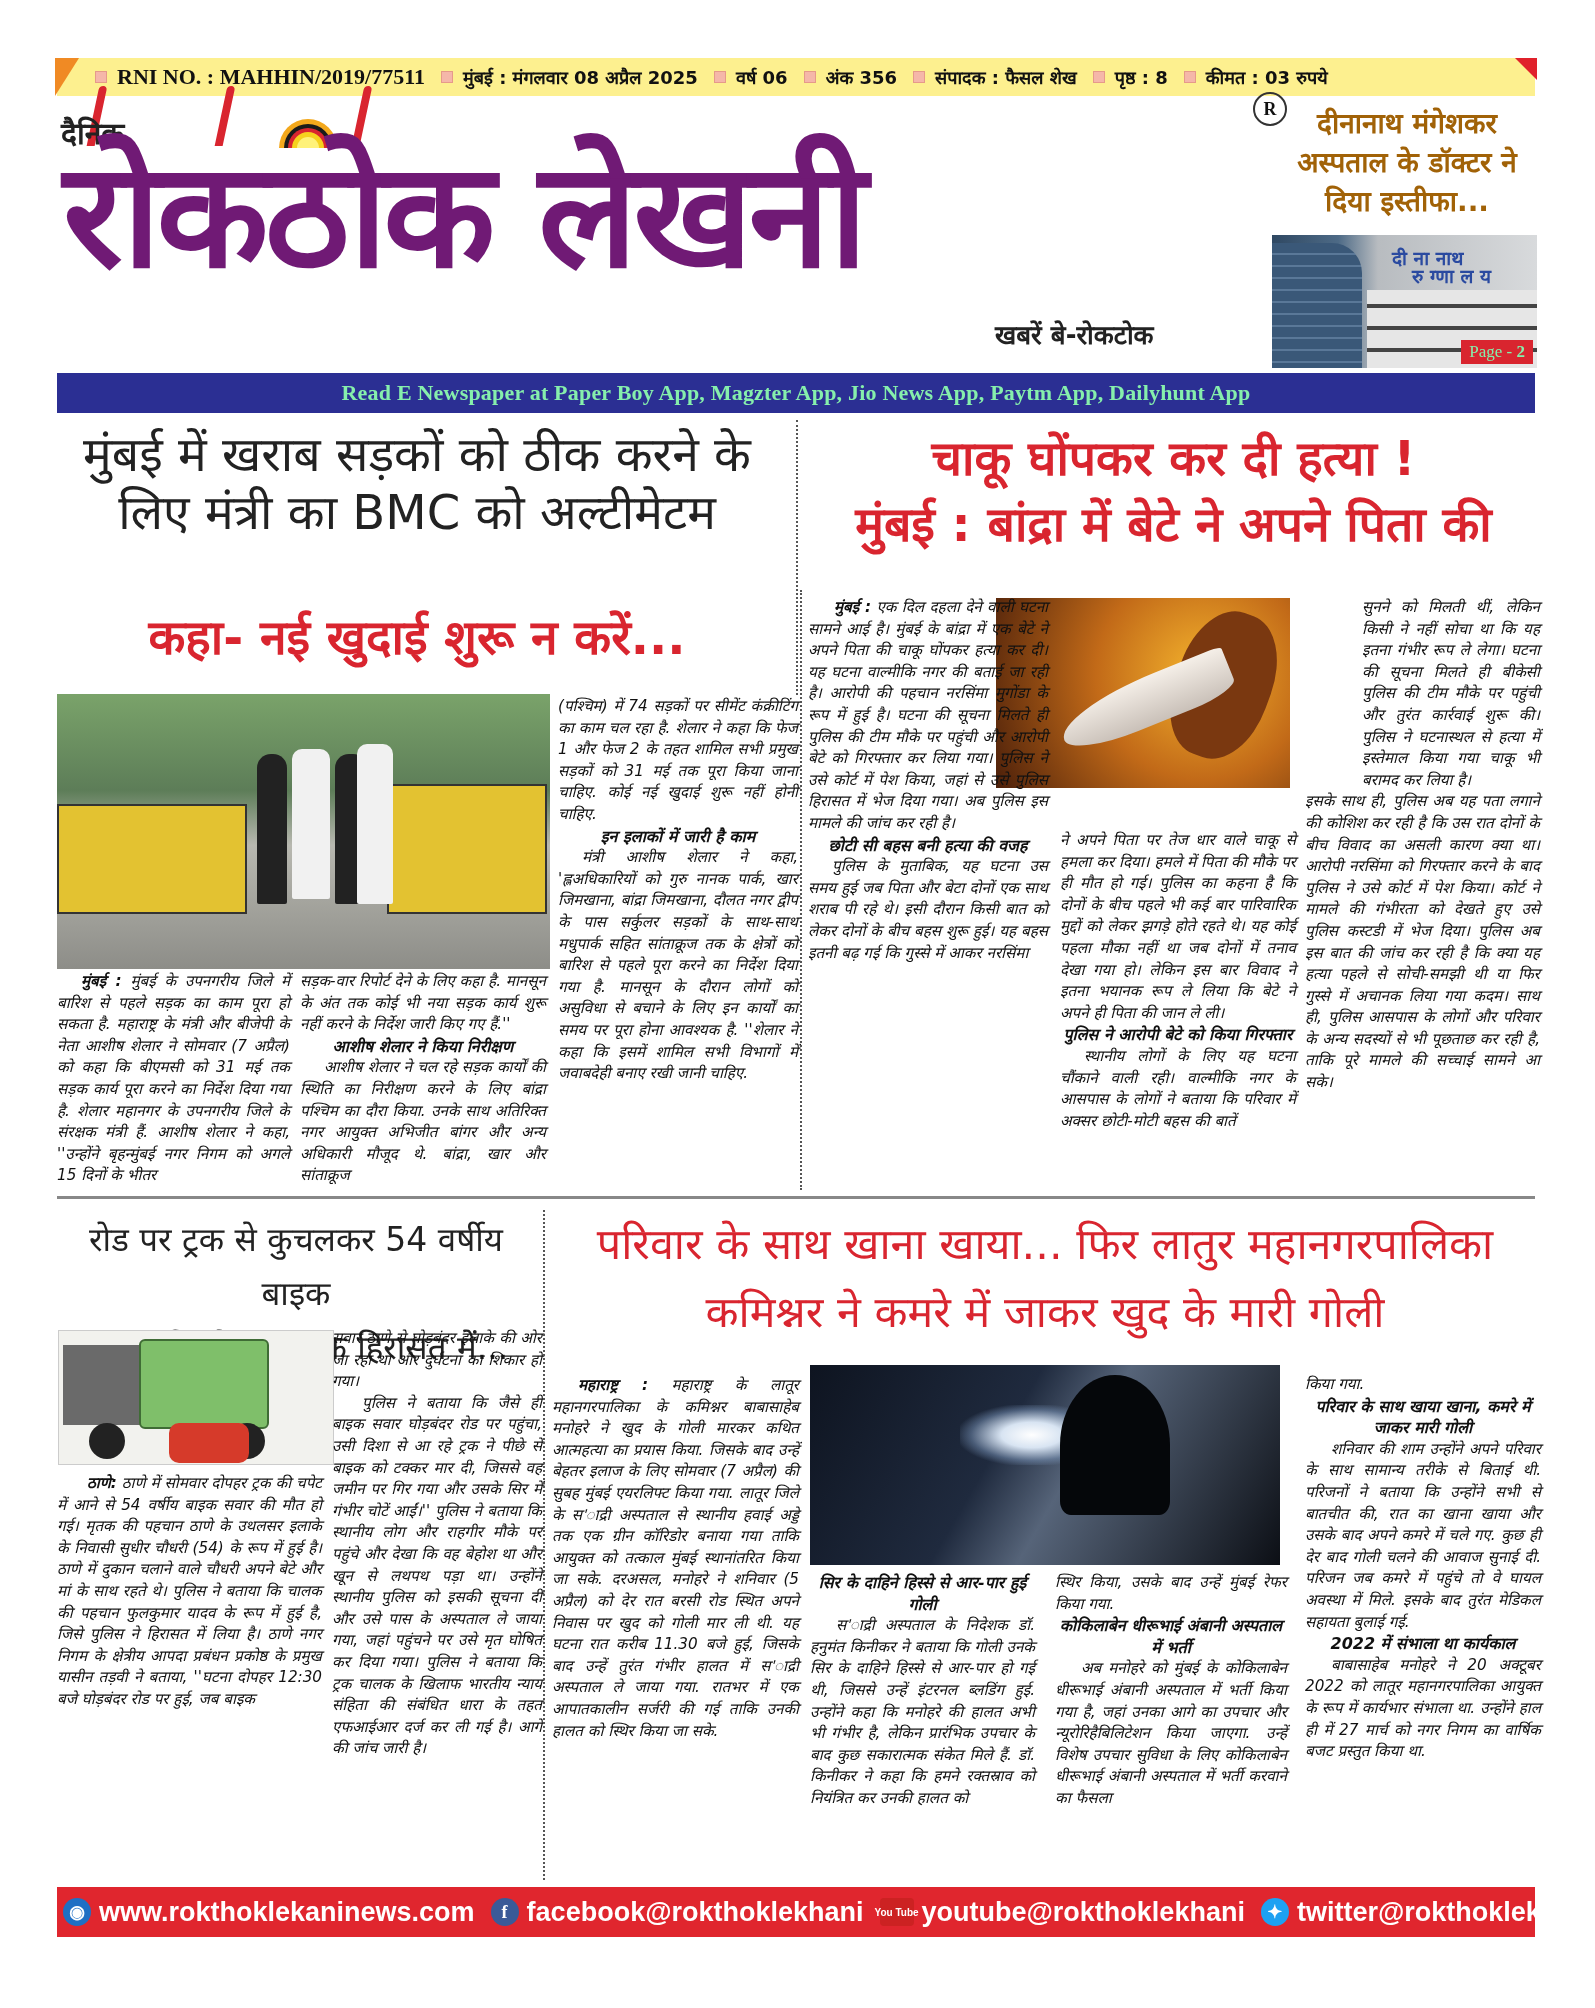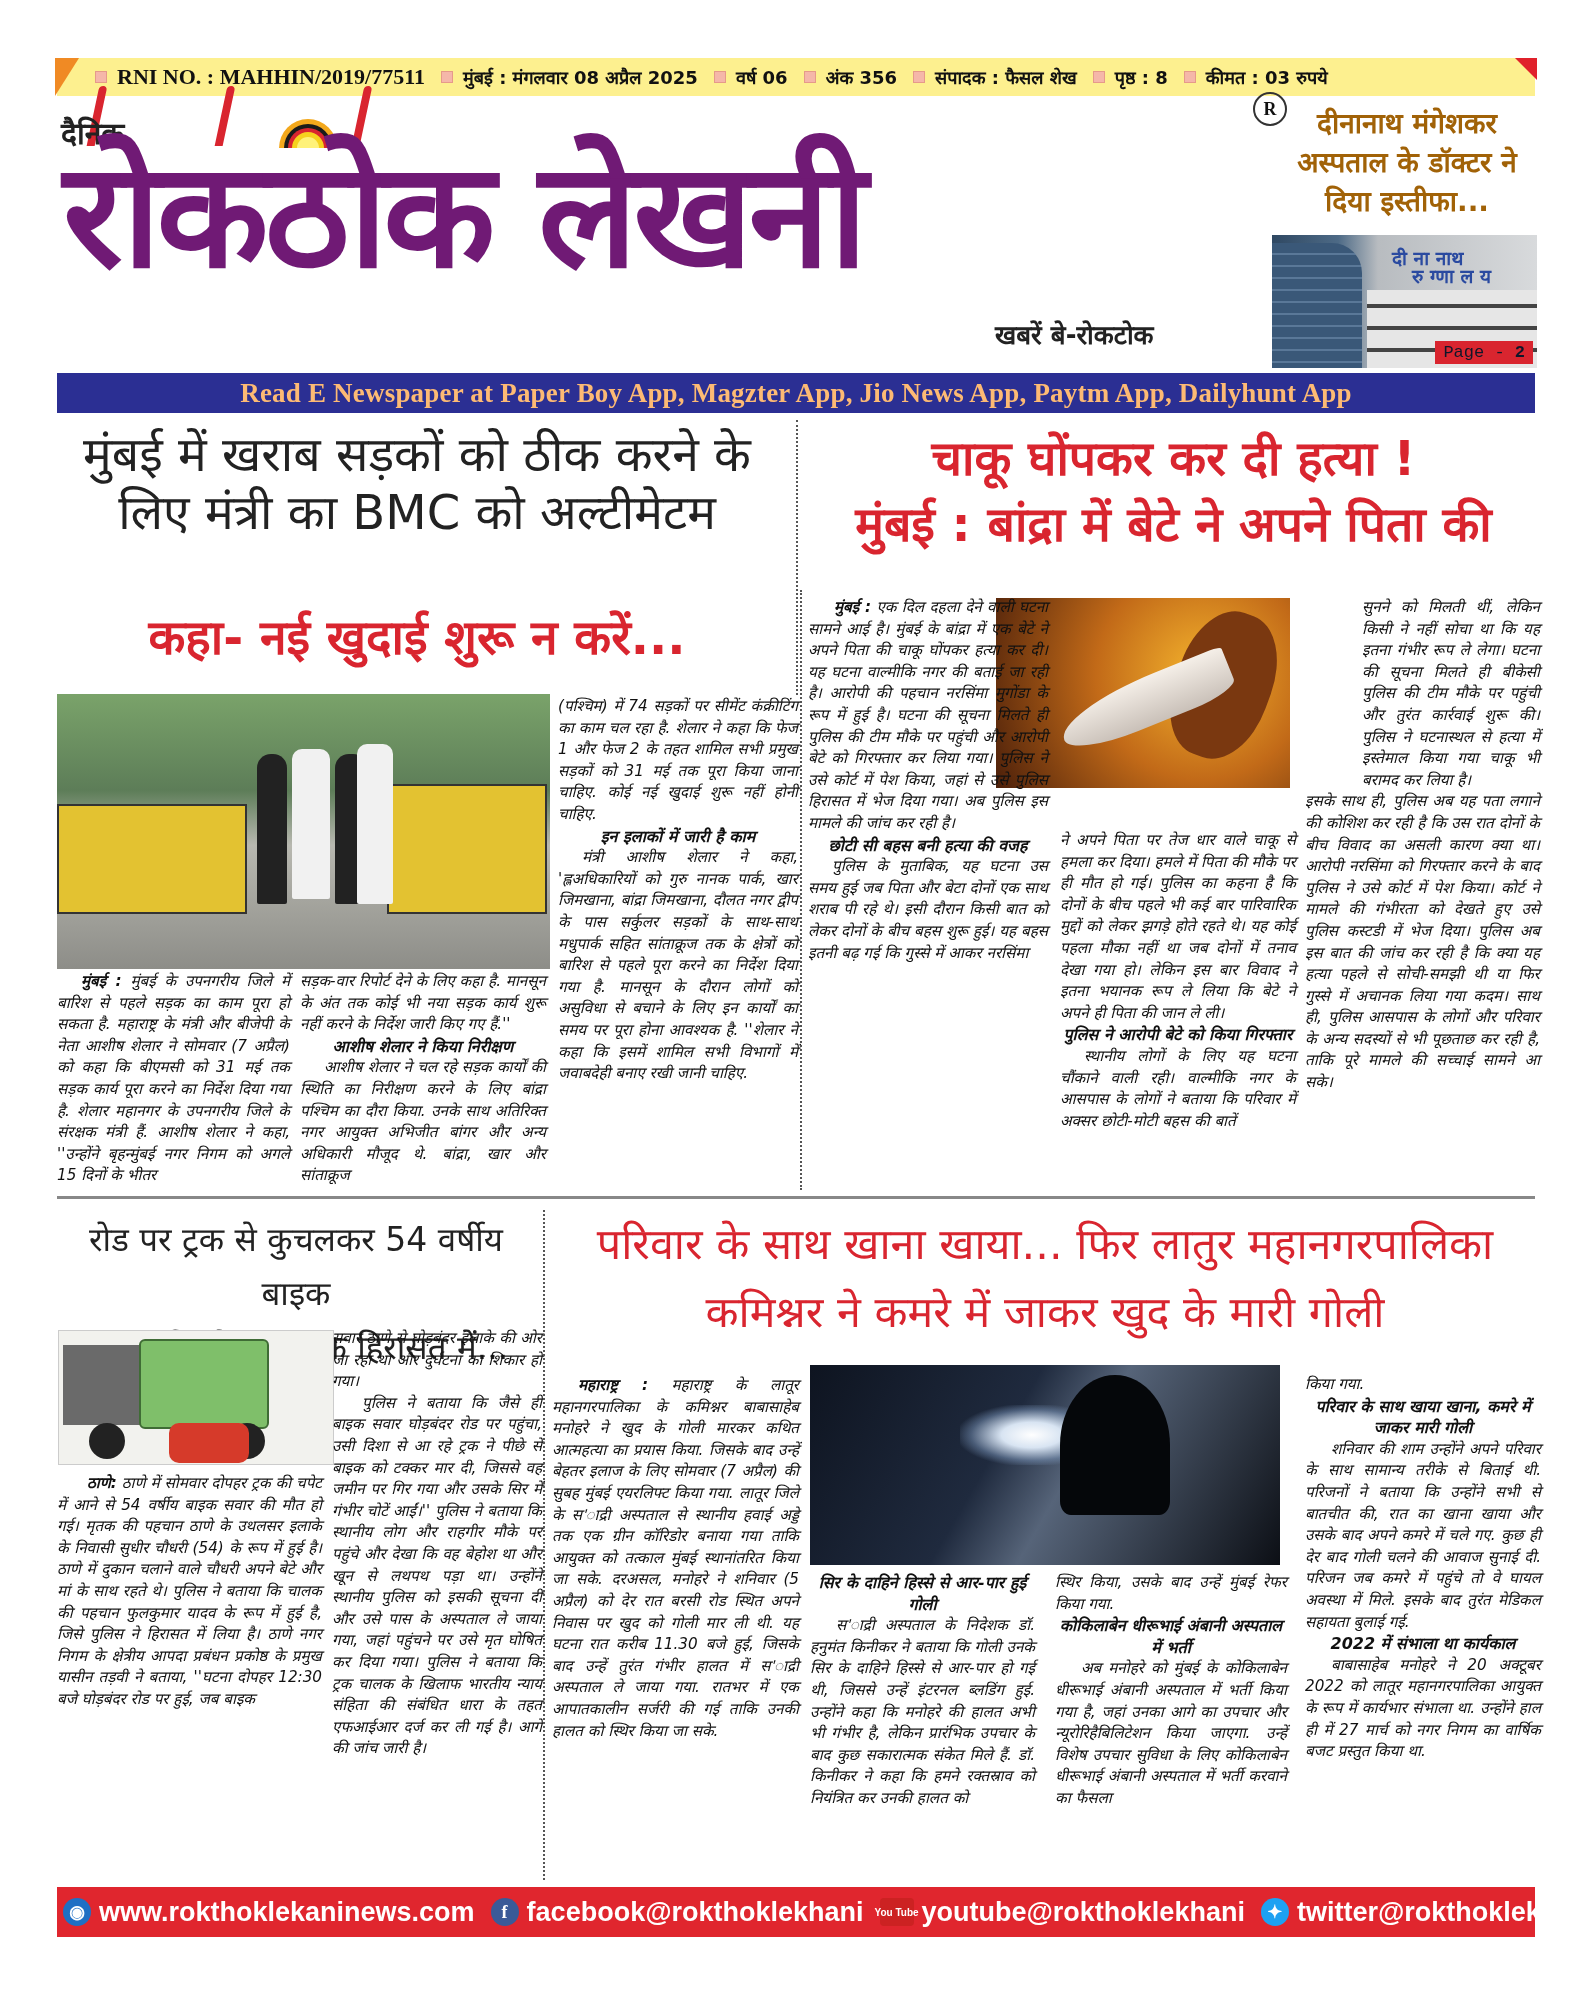--- a/index.html
+++ b/index.html
@@ -34,27 +34,27 @@
   
   .promo { position: absolute; left: 1272px; top: 104px; width: 270px; height: 264px; }
   .promo-title { color: #a16207; font-size: 28px; font-weight: bold; text-align: center; line-height: 39px; }
   .promo-img { position: absolute; left: 0; top: 131px; width: 265px; height: 133px;
     background: linear-gradient(90deg, #2f4862 0%, #4d6a86 25%, #b8bcc0 40%, #d8dadc 100%); overflow: hidden; }
   .promo-img .bld-glass { position: absolute; left: 0; top: 8px; width: 90px; height: 130px;
     background: repeating-linear-gradient(0deg, #3a5878 0 10px, #5a7898 10px 12px); border-radius: 0 30px 0 0; }
   .promo-img .bld-floors { position: absolute; left: 95px; top: 55px; width: 170px; height: 80px;
     background: repeating-linear-gradient(0deg, #e6e6e6 0 18px, #444 18px 22px); }
   .promo-img .sign { position: absolute; left: 120px; top: 14px; color: #2a4aa0; font-size: 19px; font-weight: bold; line-height: 18px; }
-  .page-badge { position: absolute; right: 4px; bottom: 4px; background: #d9252f; color: #0f172a;
-    font-family: Liberation Mono, monospace; font-size: 17px; padding: 2px 8px; }
+  .page-badge { position: absolute; right: 4px; bottom: 4px; background: #d9252f; color: #86efac;
+    font-family: Liberation Serif, serif; font-size: 17px; padding: 2px 8px; }
   .page-badge b { font-weight: bold; }
 
   
   .bluebar { position: absolute; left: 57px; top: 373px; width: 1478px; height: 40px; background: #2b2f93;
-    color: #fdba74; font-family: "Liberation Serif", serif; font-weight: bold; font-size: 27px;
+    color: #86efac; font-family: "Liberation Serif", serif; font-weight: bold; font-size: 22px;
     display: flex; align-items: center; justify-content: center; letter-spacing: 0.2px; }
 
   
   .col { position: absolute; font-size: 15.2px; line-height: 21.6px; text-align: justify; }
   .col p { text-indent: 0; font-style: italic; }
   .col .lead { font-weight: bold; }
   .subhead { font-weight: bold; text-align: center; font-size: 16px; }
   .vdiv { position: absolute; border-left: 2px dotted #555; }
   .hdiv { position: absolute; height: 3px; background: #888; }
 

